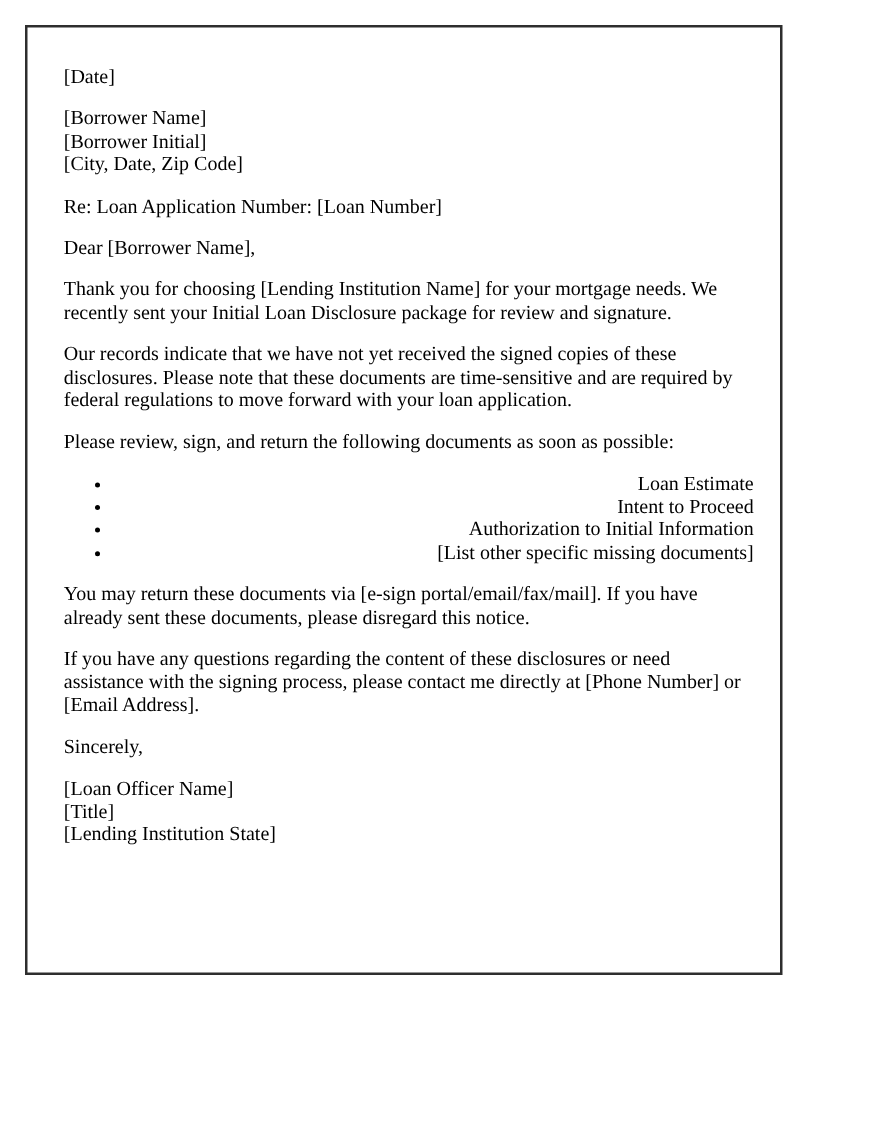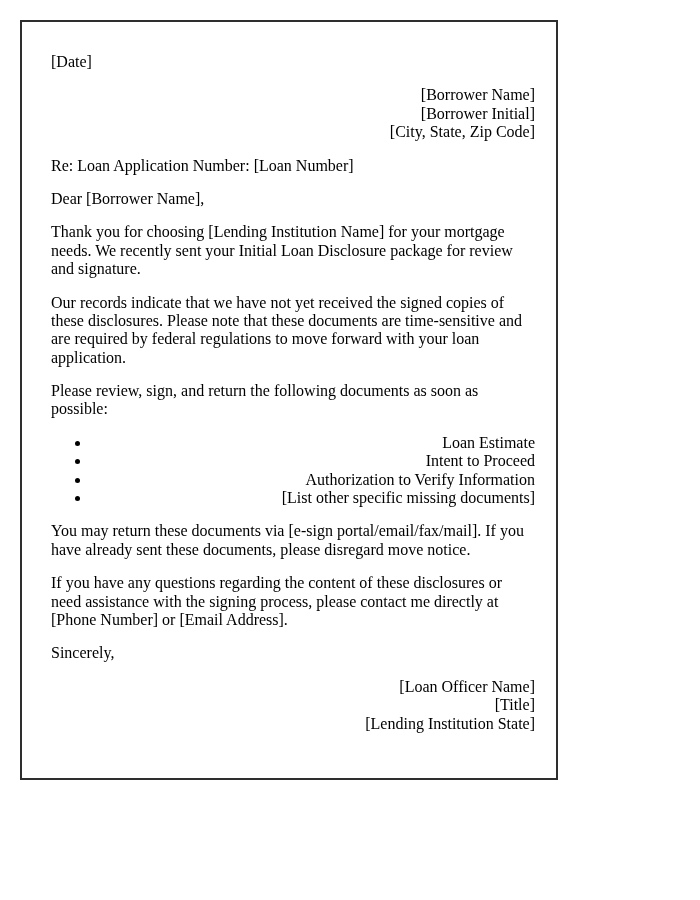--- a/index.html
+++ b/index.html
@@ -12,38 +12,37 @@
     background: #ffffff;
     position: relative;
     font-family: "Liberation Serif", "DejaVu Serif", serif;
     font-size: 16px;
     color: #000000;
   }
   .letter-box {
     position: absolute;
     left: 20px;
     top: 20px;
-    width: 538px;
+    width: 606px;
     height: 760px;
     box-sizing: border-box;
     border: 2px solid #2e2e2e;
     background: #ffffff;
     padding: 31px 21px 0 29px;
     overflow: hidden;
   }
   .para {
     margin: 15px 0;
     line-height: 1.15;
   }
   .para:first-child {
     margin-top: 0;
   }
   .line {
     line-height: 1.15;
-    text-align: right;
   }
   ul.doc-list {
     margin: 15px 0;
     padding-left: 40px;
     list-style-type: disc;
   }
   ul.doc-list li {
     line-height: 1.15;
     text-align: right;
   }
@@ -51,41 +50,41 @@
 </head>
 <body>
 
 <div class="letter-box">
 
   <div class="para">[Date]</div>
 
   <div class="para">
     <div class="line">[Borrower Name]</div>
     <div class="line">[Borrower Initial]</div>
-    <div class="line">[City, State, Zip Code]</div>
+    <div class="line">[City, Date, Zip Code]</div>
   </div>
 
   <div class="para">Re: Loan Application Number: [Loan Number]</div>
 
   <div class="para">Dear [Borrower Name],</div>
 
   <div class="para">Thank you for choosing [Lending Institution Name] for your mortgage needs. We recently sent your Initial Loan Disclosure package for review and signature.</div>
 
   <div class="para">Our records indicate that we have not yet received the signed copies of these disclosures. Please note that these documents are time-sensitive and are required by federal regulations to move forward with your loan application.</div>
 
   <div class="para">Please review, sign, and return the following documents as soon as possible:</div>
 
   <ul class="doc-list">
     <li>Loan Estimate</li>
     <li>Intent to Proceed</li>
-    <li>Authorization to Verify Information</li>
+    <li>Authorization to Initial Information</li>
     <li>[List other specific missing documents]</li>
   </ul>
 
-  <div class="para">You may return these documents via [e-sign portal/email/fax/mail]. If you have already sent these documents, please disregard move notice.</div>
+  <div class="para">You may return these documents via [e-sign portal/email/fax/mail]. If you have already sent these documents, please disregard this notice.</div>
 
   <div class="para">If you have any questions regarding the content of these disclosures or need assistance with the signing process, please contact me directly at [Phone Number] or [Email Address].</div>
 
   <div class="para">Sincerely,</div>
 
   <div class="para">
     <div class="line">[Loan Officer Name]</div>
     <div class="line">[Title]</div>
     <div class="line">[Lending Institution State]</div>
   </div>

